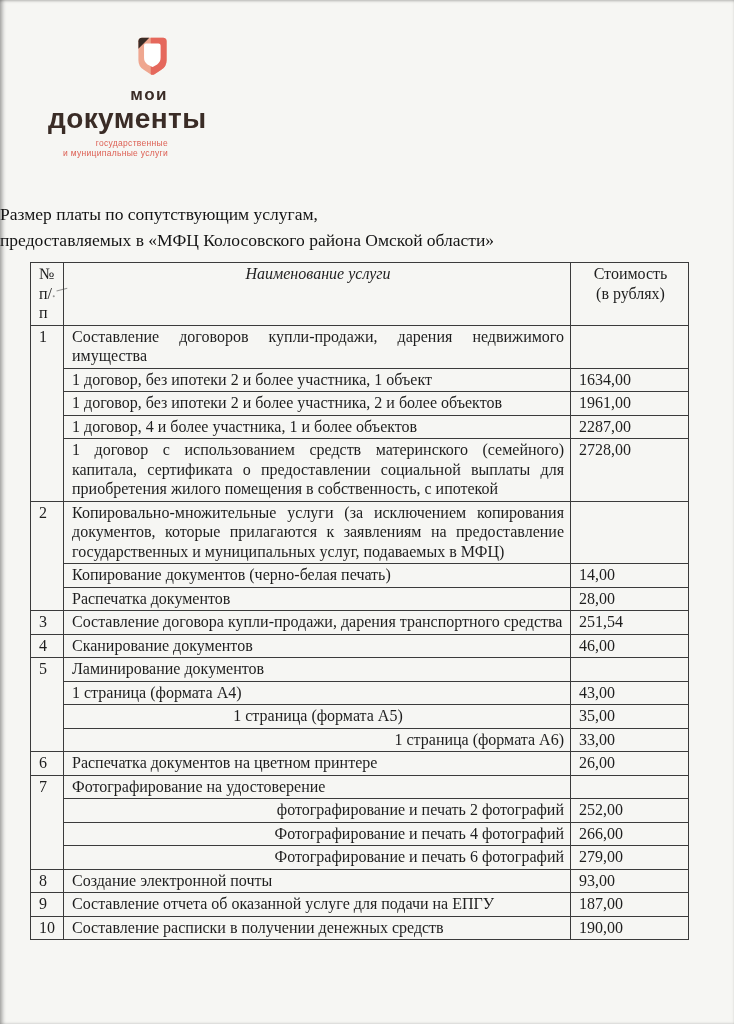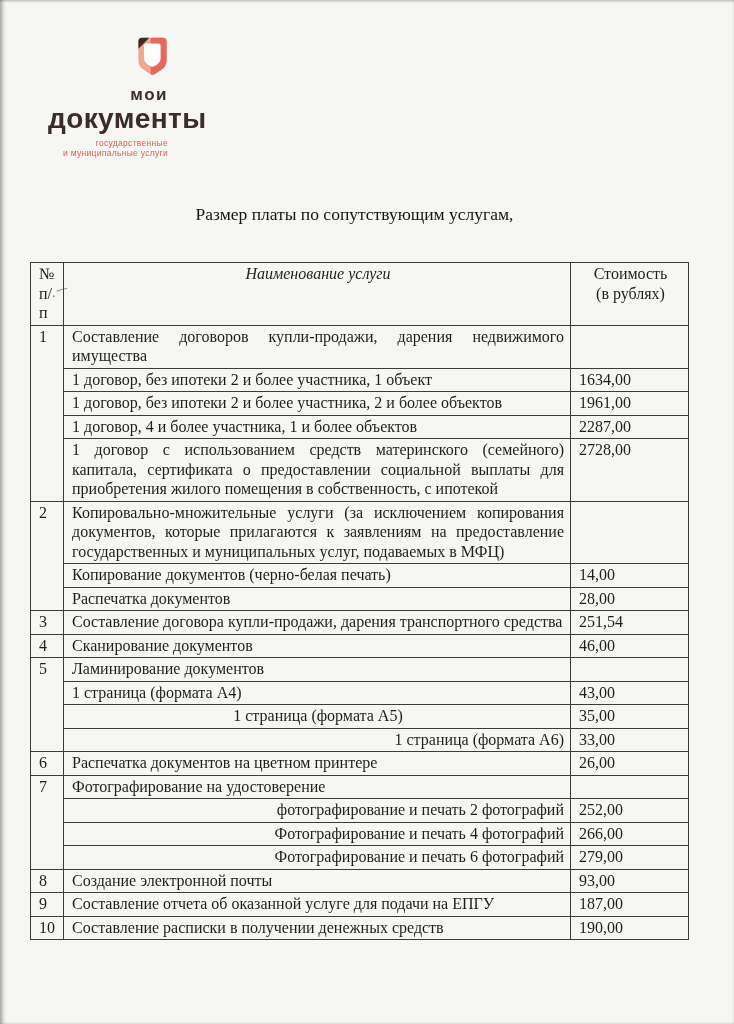--- a/index.html
+++ b/index.html
@@ -35,21 +35,21 @@
     font-family:"Liberation Sans", sans-serif;
     line-height:1;
   }
   .logo-mark{display:block; margin:0 0 7px auto; width:31px; height:43px;}
   .logo-word-1{font-size:17px; font-weight:bold; letter-spacing:1.5px; color:var(--logo-dark);}
   .logo-word-2{font-size:28px; font-weight:bold; letter-spacing:.4px; color:var(--logo-dark); margin-top:2px;}
   .logo-sub{font-size:8.5px; color:var(--sub-red); letter-spacing:.3px; margin-top:5px; line-height:10px;}
   
   .doc-title{
     position:absolute; left:0; top:201px; width:709px;
-    text-align:center; font-size:17.5px; line-height:26px; color:#141414;
+    text-align:left; font-size:17.5px; line-height:26px; color:#141414;
   }
   
   table.services{
     position:absolute; left:30px; top:262px;
     width:658px;
     border-collapse:collapse;
     table-layout:fixed;
     font-size:16px;
   }
   table.services col.c-num{width:33px;}
@@ -106,20 +106,21 @@
     <div class="logo-word-1">мои</div>
     <div class="logo-word-2">документы</div>
     <div class="logo-sub">
       <div>государственные</div>
       <div>и муниципальные услуги</div>
     </div>
   </div>
 
   <div class="doc-title">
     <div>Размер платы по сопутствующим услугам,</div>
+    <div>предоставляемых в «МФЦ Колосовского района Омской области»</div>
   </div>
 
   <table class="services">
     <colgroup>
       <col class="c-num">
         <col class="c-name">
         <col class="c-price">
     </colgroup>
     <thead>
       <tr>

